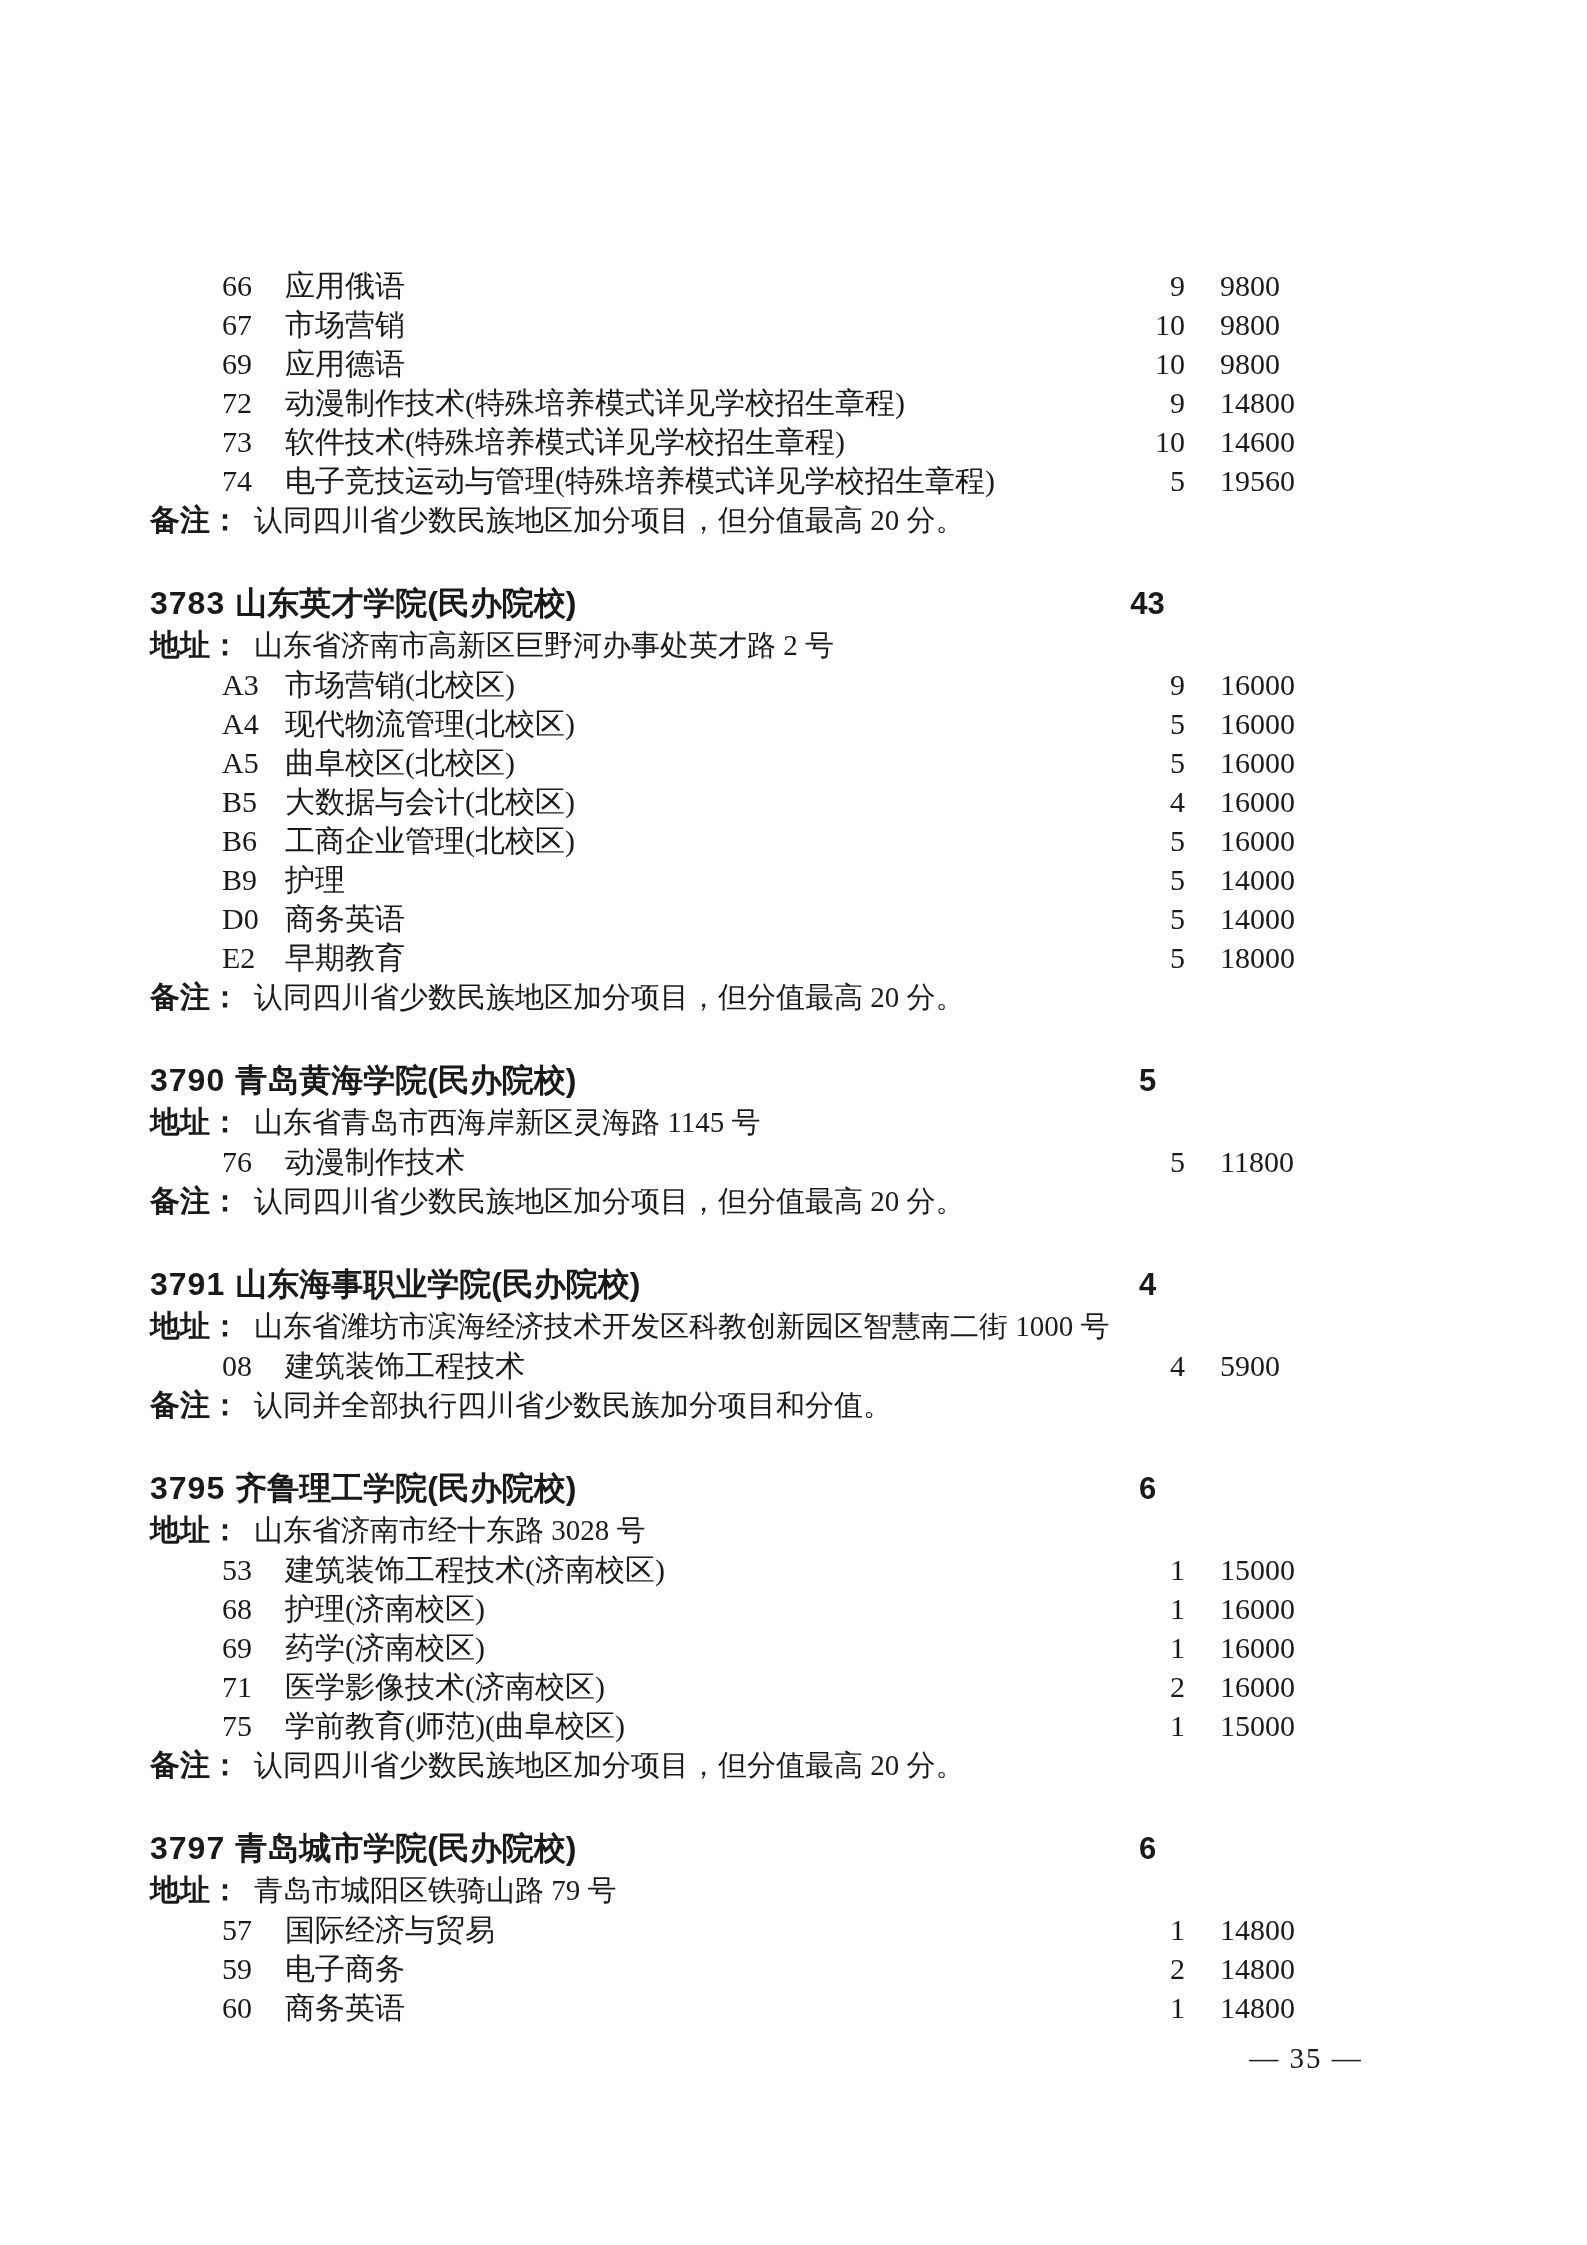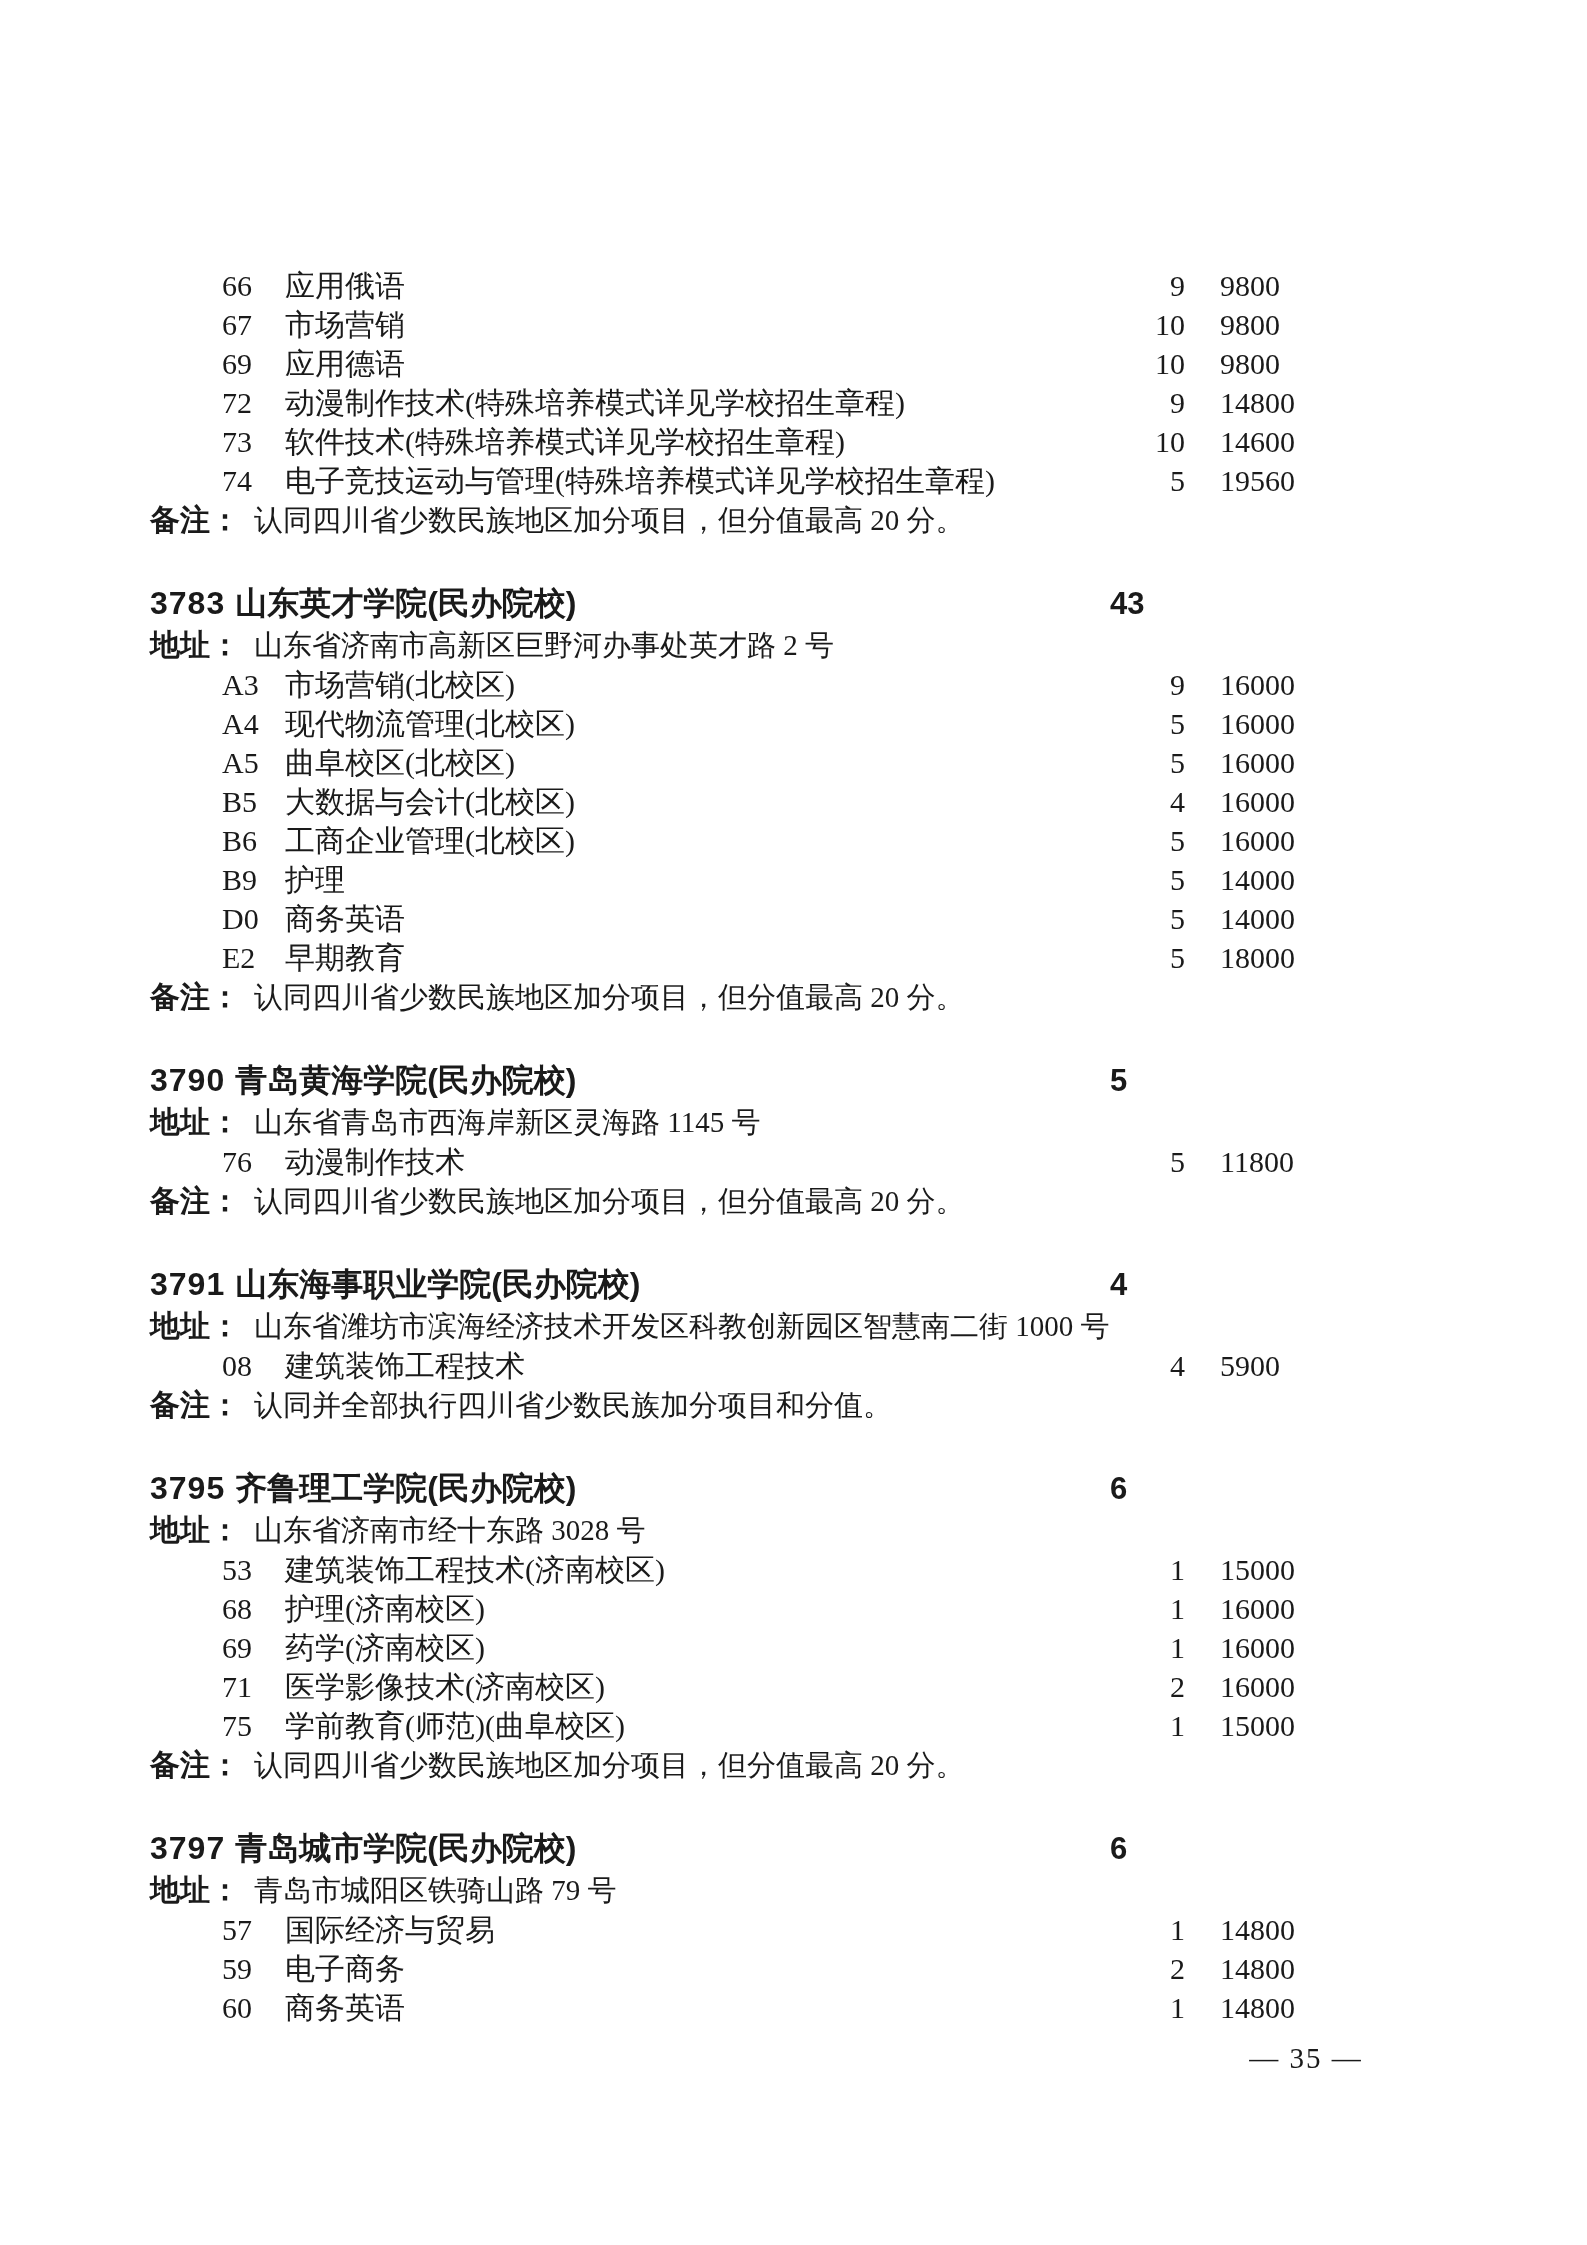--- a/index.html
+++ b/index.html
@@ -27,21 +27,21 @@
     line-height: 42px;
     font-family: "Liberation Sans", sans-serif;
     font-weight: bold;
     font-size: 32px;
   }
   .b-code { margin-right: 10px; letter-spacing: 1px; }
   .b-total {
     font-family: "Liberation Sans", sans-serif;
     font-weight: 600;
     font-size: 31px;
-    text-align: left;
+    text-align: center;
     padding-right: 25px;
   }
 
   .addr-line, .note-line {
     line-height: 39px;
     font-size: 29px;
   }
   .lbl {
     font-family: "Liberation Sans", sans-serif;
     font-weight: bold;

